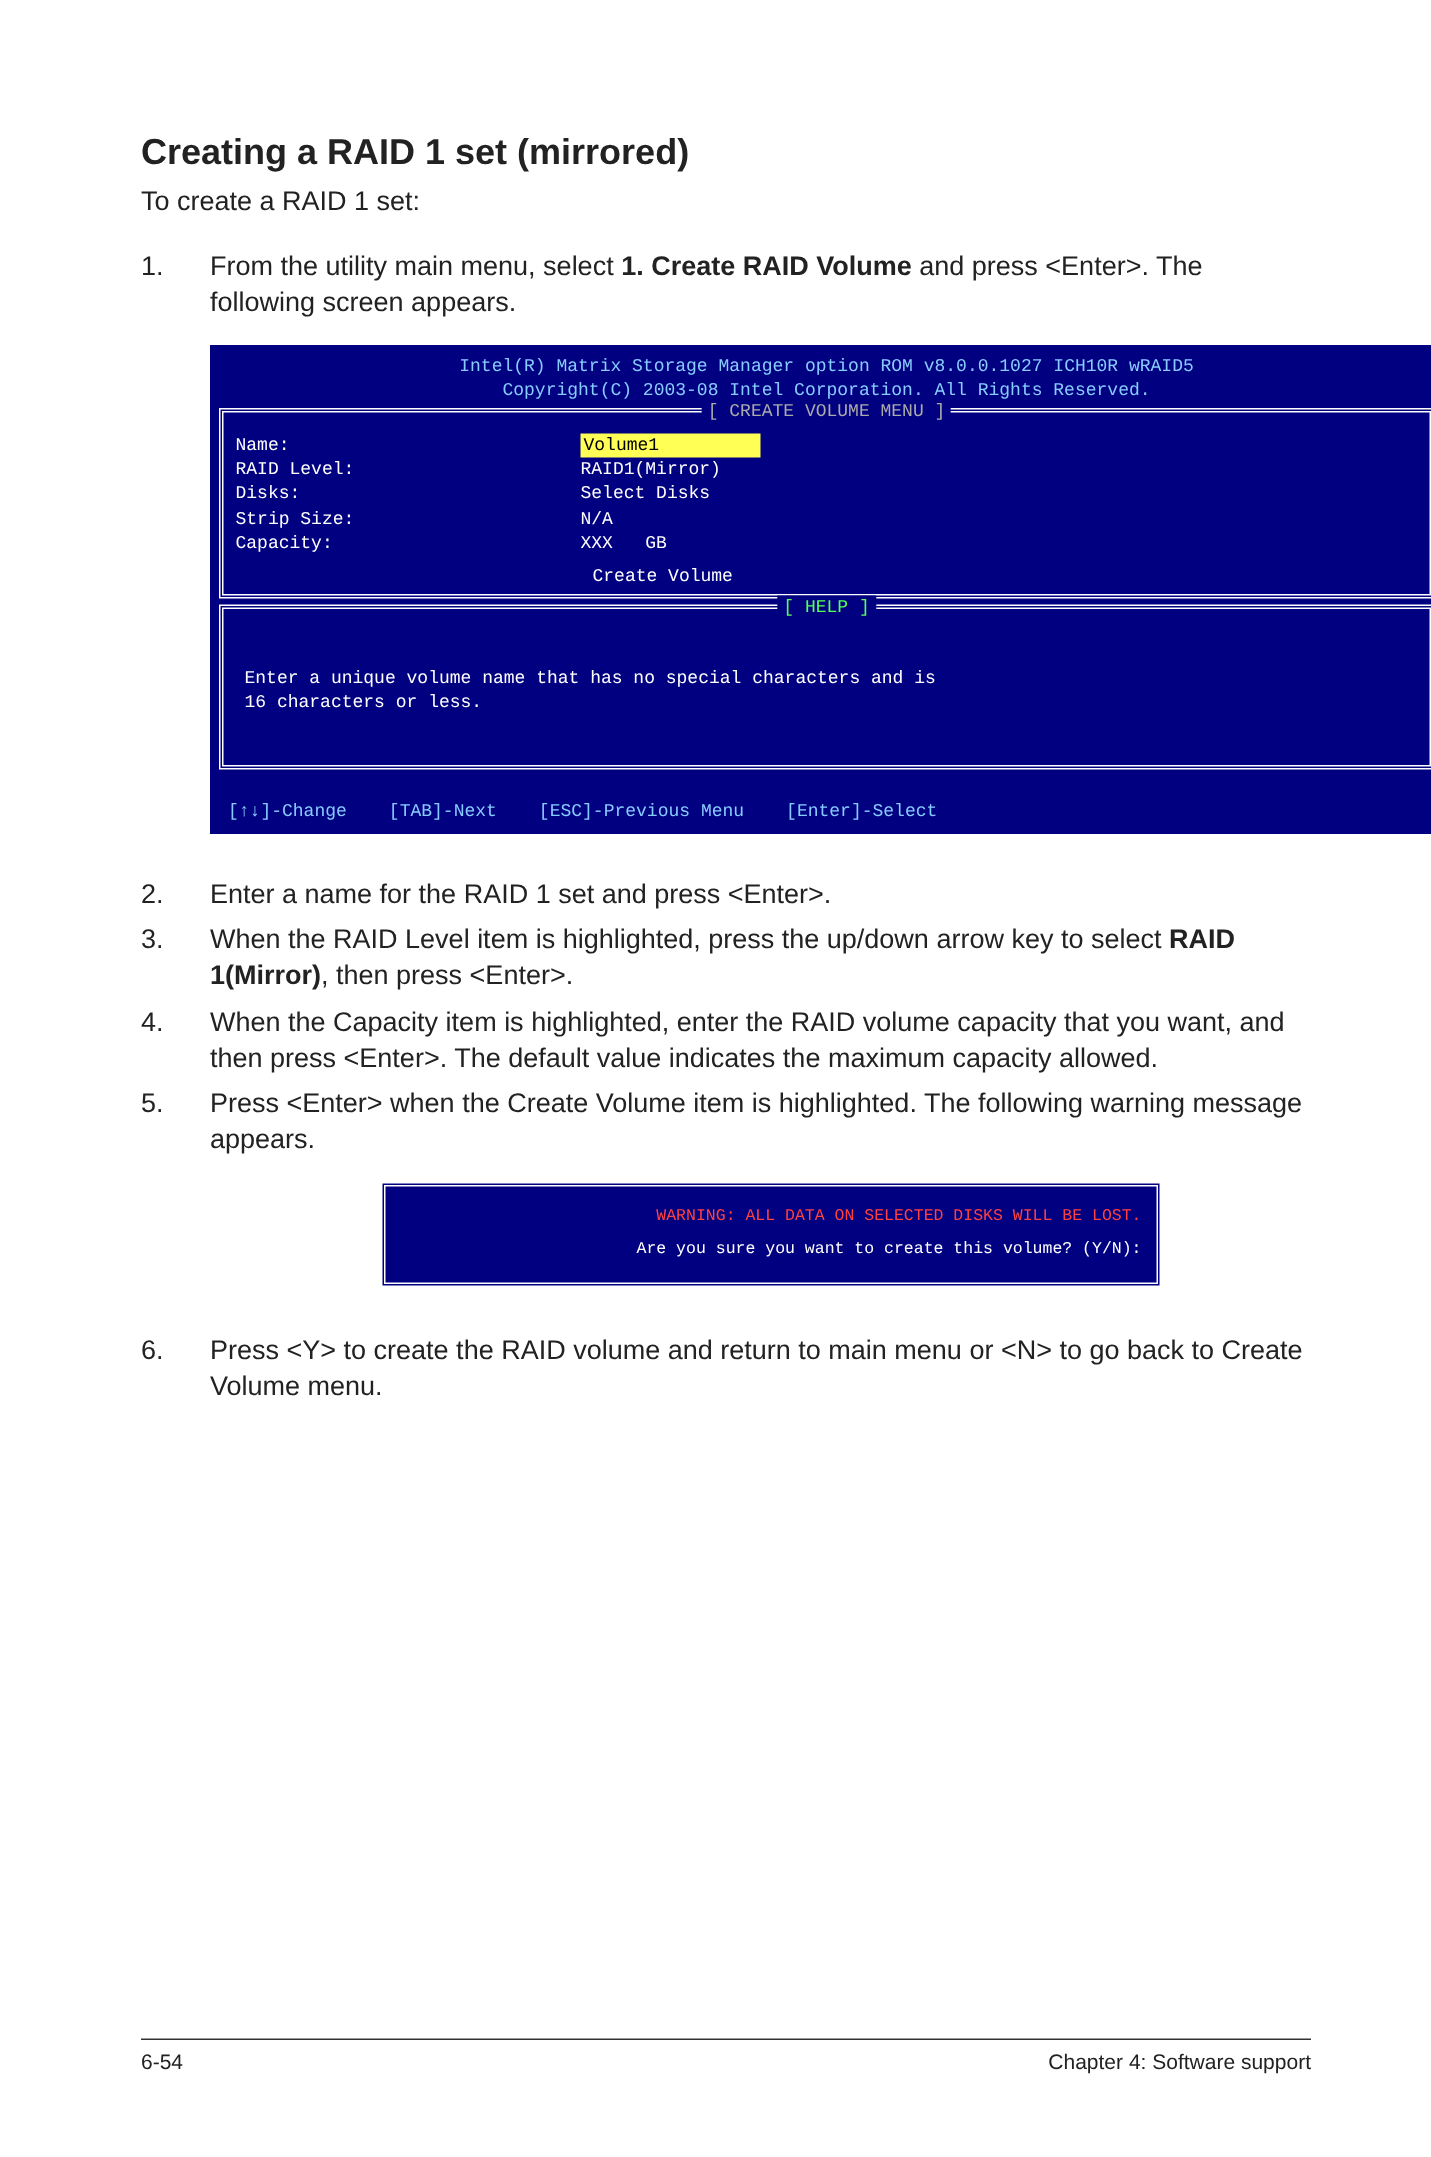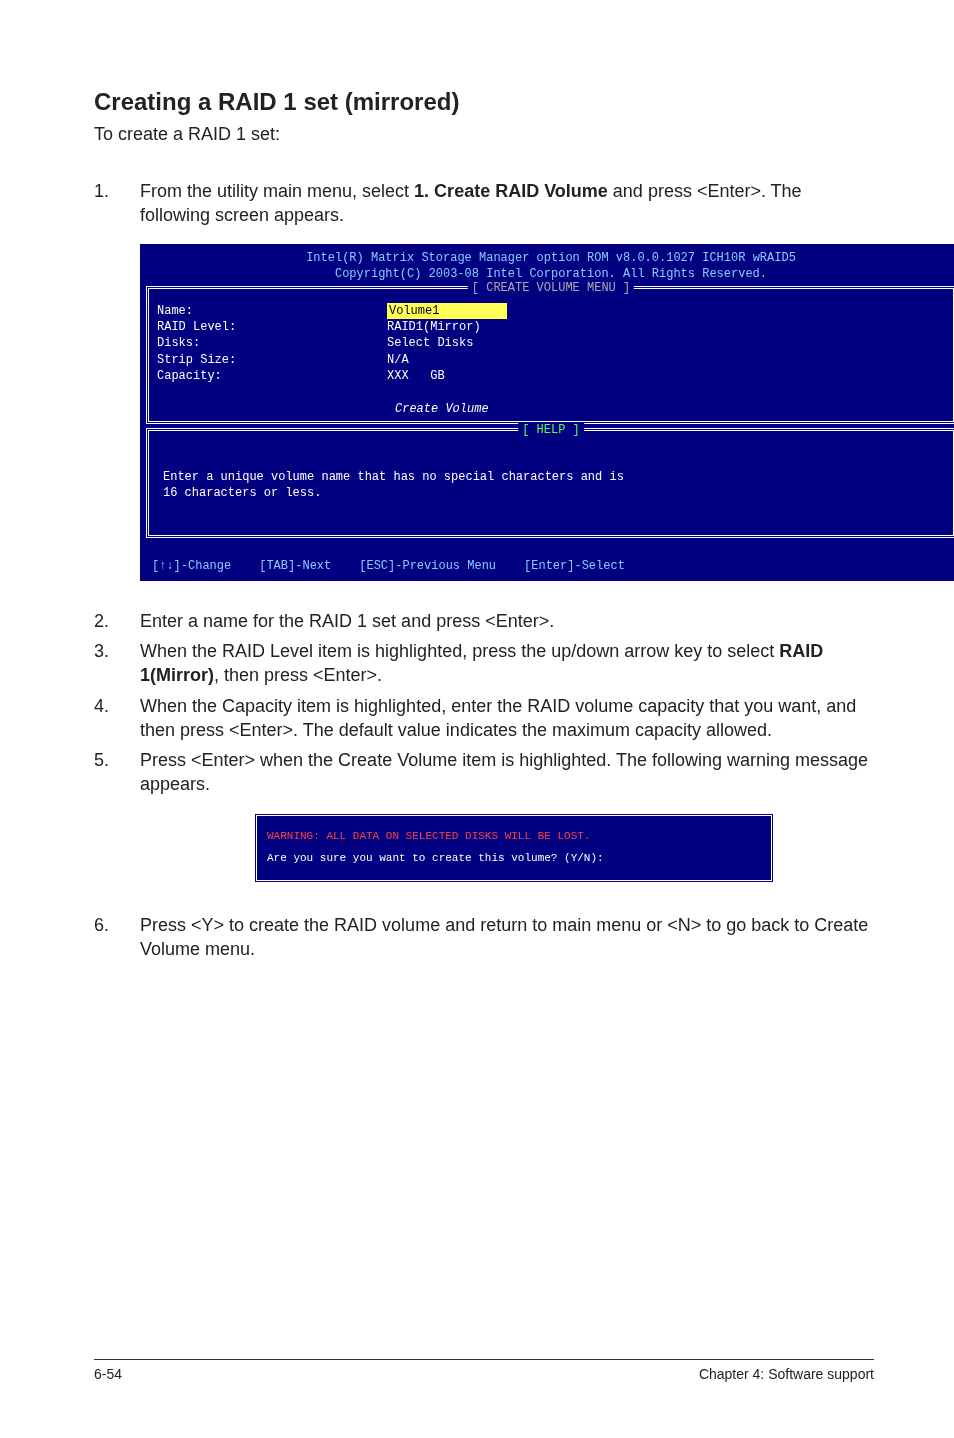--- a/index.html
+++ b/index.html
@@ -5,21 +5,21 @@
   * { box-sizing: border-box; margin: 0; padding: 0; }
   html, body { width: 954px; height: 1438px; }
   body {
     background: #fff;
     font-family: Arial, Helvetica, sans-serif;
     color: #222;
     padding: 88px 80px 40px 94px;
     position: relative;
   }
   .section-heading { font-size: 24px; font-weight: bold; margin-bottom: 8px; }
-  .intro-text { font-size: 18px; margin-bottom: 34px; }
+  .intro-text { font-size: 18px; margin-bottom: 20px; }
   .ol { list-style: none; margin: 0 0 16px 0; }
   .ol > li { display: flex; font-size: 18px; line-height: 1.35; margin-bottom: 6px; }
   .ol > li .num { width: 46px; flex: 0 0 46px; }
   .ol > li .body { flex: 1; }
   .bold { font-weight: bold; }
 
   .bios-box {
     margin: 14px 0 28px 46px;
     width: 822px;
     background: #000080;
@@ -54,41 +54,41 @@
   .form-row { display: flex; }
   .form-label { flex: 0 0 230px; text-align: left; padding-right: 8px; white-space: pre; }
   .form-value { flex: 1; white-space: pre; }
   .name-input {
     background: #ffff55;
     color: #000;
     padding: 0 2px;
     display: inline-block;
     min-width: 120px;
   }
-  .create-vol { text-align: left; padding-left: 238px; margin-top: 17px; font-style: italic; }
+  .create-vol { text-align: left; padding-left: 238px; margin-top: 6px; }
 
   .help-body { text-align: left; padding: 28px 6px 30px 6px; }
 
   .bios-foot {
     display: flex;
     color: #88ccff;
     padding: 20px 12px 6px 12px;
     gap: 28px;
     white-space: pre;
   }
 
   .warning-box {
     margin: 12px 0 30px 160px;
     width: 520px;
     background: #000080;
     border: 3px double #fff;
     font-family: "Courier New", monospace;
     font-size: 11px;
     color: #fff;
-    text-align: left;
+    text-align: right;
     padding: 14px 10px 16px 10px;
   }
   .warn-red { color: #ff4040; display: block; margin-bottom: 10px; }
 
   .footer {
     position: absolute;
     left: 94px; right: 80px; bottom: 56px;
     border-top: 1px solid #333;
     padding-top: 6px;
     display: flex;

